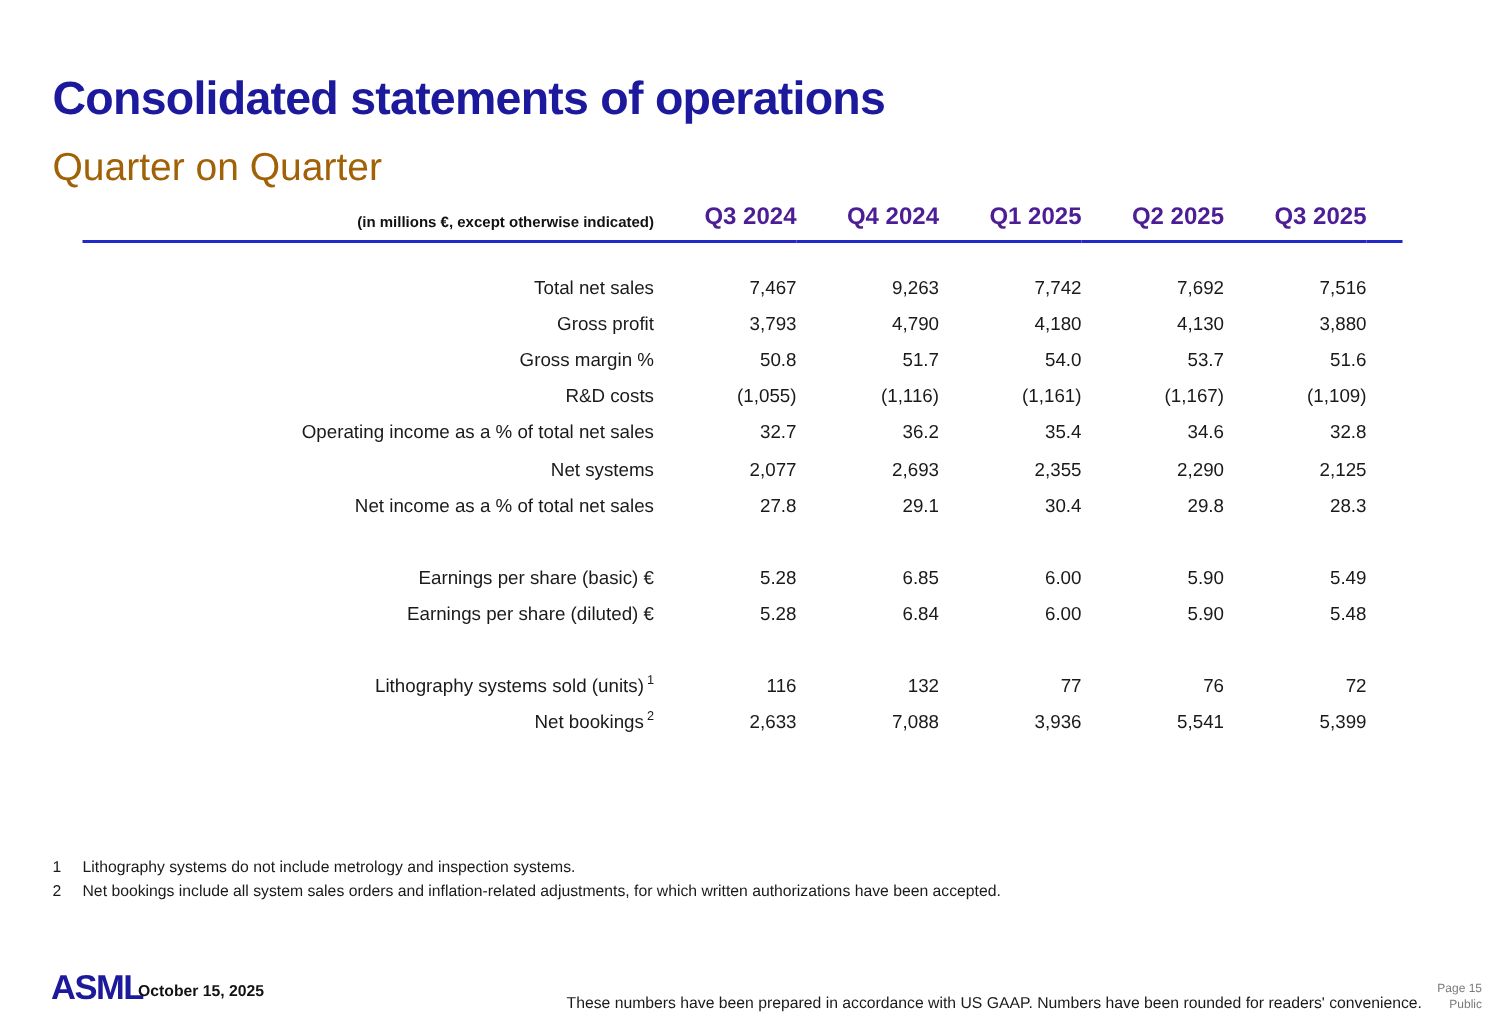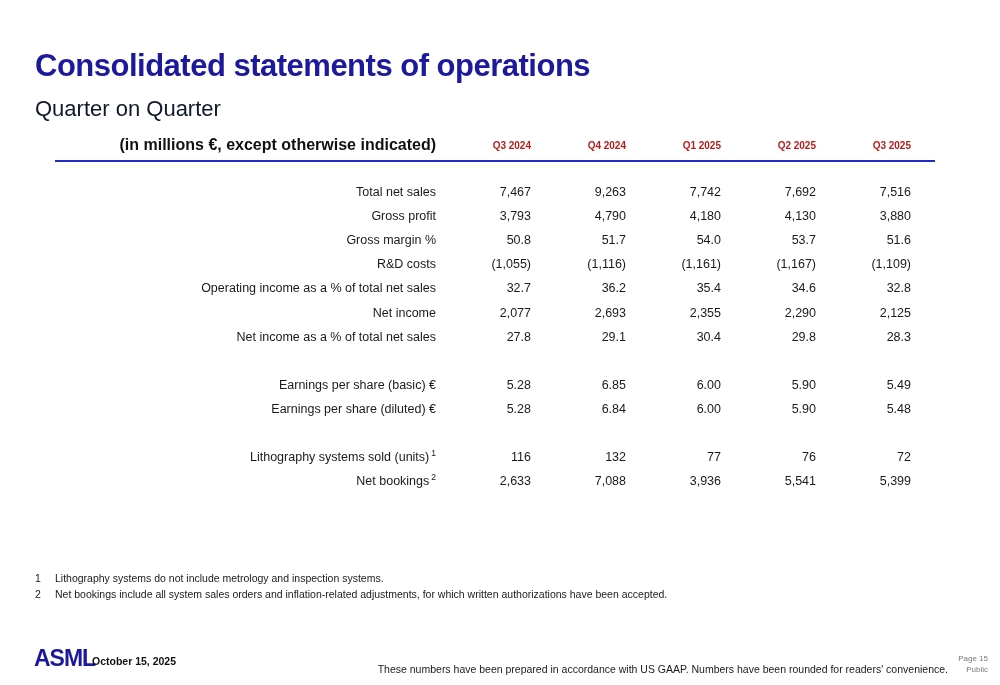--- a/index.html
+++ b/index.html
@@ -15,43 +15,43 @@
     position:absolute; left:35px; top:48px;
     margin:0;
     font-size:31px; font-weight:bold;
     color:#1c199c;
     letter-spacing:-0.5px;
     white-space:nowrap;
   }
   .slide-subtitle {
     position:absolute; left:35px; top:96px;
     margin:0;
-    font-size:22px; font-weight:normal;
-    color:#0f172a;
+    font-size:26px; font-weight:normal;
+    color:#a16207;
     white-space:nowrap;
   }
   .fin-table {
     position:absolute; left:55px; top:136px;
     width:880px;
     border-collapse:collapse;
     table-layout:fixed;
   }
   .fin-table col.label-col   { width:381px; }
   .fin-table col.num-col     { width:95px;  }
   .fin-table col.edge-col    { width:24px;  }
   .fin-table thead th {
-    font-size:10px; font-weight:bold;
-    color:#b91c1c;
+    font-size:16px; font-weight:bold;
+    color:#4c1d95;
     text-align:right;
     padding:0 0 6px 0;
     border-bottom:2.5px solid #2328c8;
     white-space:nowrap;
   }
   .fin-table thead th.unit-label {
-    font-size:16px; color:#111111;
+    font-size:10px; color:#111111;
     vertical-align:bottom;
     text-align:right;
   }
   .fin-table tbody td {
     font-size:12.5px; color:#1a1a1a;
     text-align:right;
     height:24.1px;
     padding:0; vertical-align:middle;
     white-space:nowrap;
   }
@@ -162,21 +162,21 @@
         <tr>
           <td>Operating income as a % of total net sales</td>
           <td>32.7</td>
           <td>36.2</td>
           <td>35.4</td>
           <td>34.6</td>
           <td>32.8</td>
           <td></td>
         </tr>
         <tr>
-          <td>Net income</td>
+          <td>Net systems</td>
           <td>2,077</td>
           <td>2,693</td>
           <td>2,355</td>
           <td>2,290</td>
           <td>2,125</td>
           <td></td>
         </tr>
         <tr>
           <td>Net income as a % of total net sales</td>
           <td>27.8</td>

